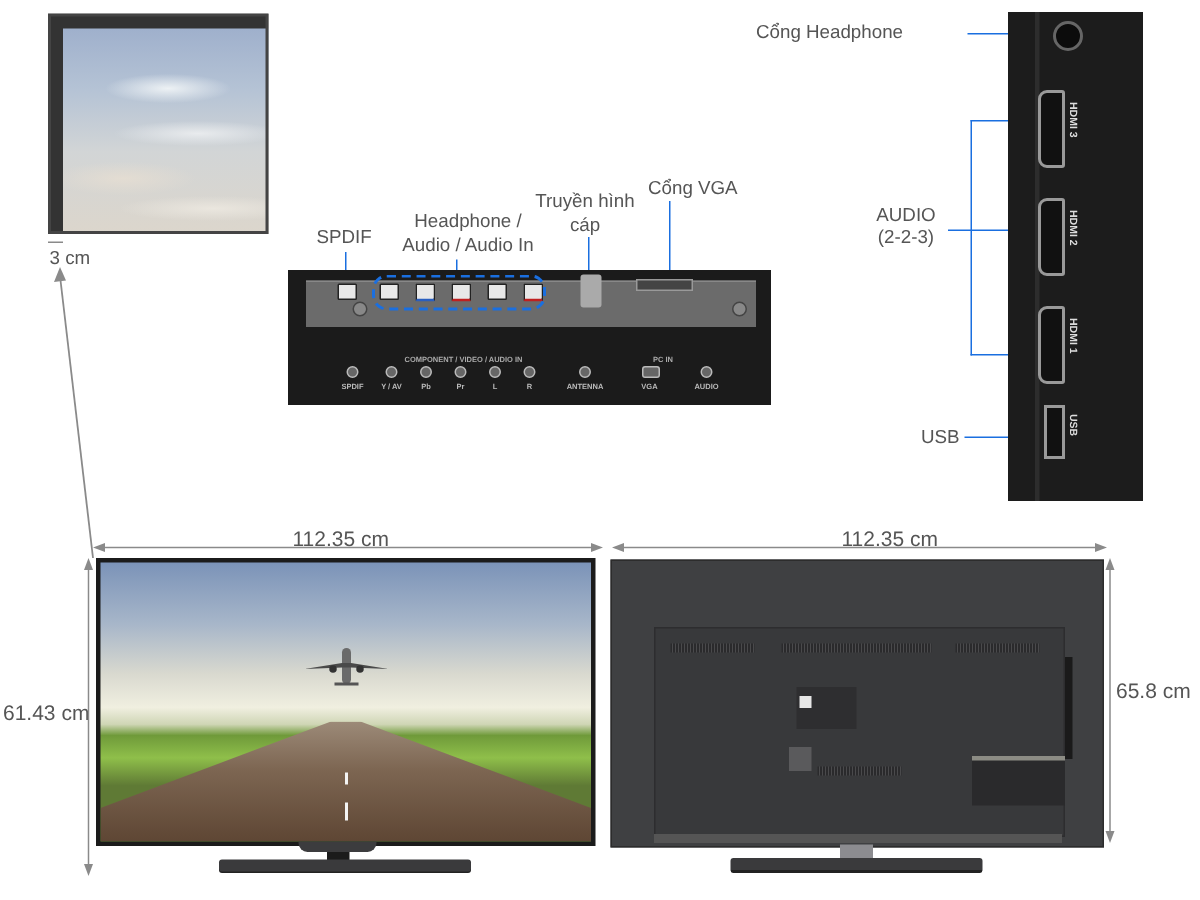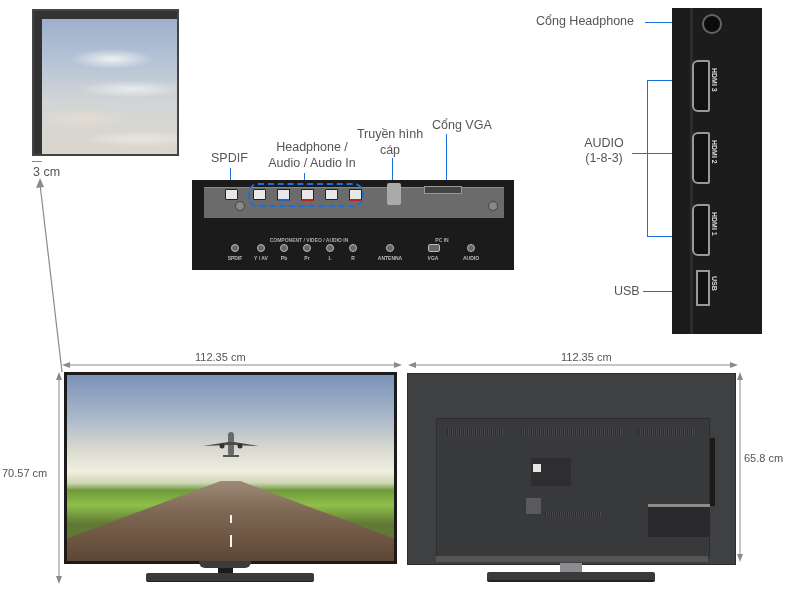--- a/index.html
+++ b/index.html
@@ -1,20 +1,20 @@
 <!DOCTYPE html>
 <html><head>
 <meta charset="utf-8">
 <style>
   html,body{margin:0;padding:0;}
   body{width:800px;height:600px;background:#ffffff;position:relative;overflow:hidden;font-family:"Liberation Sans","DejaVu Sans",sans-serif;color:#555;}
   .abs{position:absolute;}
   .lbl{position:absolute;font-size:12.5px;color:#555;white-space:nowrap;line-height:15px;}
   .lbl.center{text-align:center;}
-  .dim{position:absolute;font-size:11px;color:#555;white-space:nowrap;}
+  .dim{position:absolute;font-size:14px;color:#555;white-space:nowrap;}
   .blue{background:#1a6fe0;position:absolute;}
   .gray-line{background:#8a8a8a;position:absolute;}
 
   
   #corner{left:32px;top:9px;width:147px;height:147px;background:#333;overflow:hidden;}
   #corner .sky{position:absolute;left:10px;top:10px;right:0;bottom:0;
     background:
       radial-gradient(ellipse 60px 14px at 70px 40px, rgba(240,244,246,.95), transparent 70%),
       radial-gradient(ellipse 80px 12px at 90px 70px, rgba(236,238,240,.9), transparent 70%),
       radial-gradient(ellipse 70px 16px at 40px 100px, rgba(230,222,210,.85), transparent 70%),
@@ -123,25 +123,25 @@
   <div class="port-txt" style="left:54px;top:75px;">Y / AV</div>
   <div class="port-txt" style="left:77px;top:75px;">Pb</div>
   <div class="port-txt" style="left:100px;top:75px;">Pr</div>
   <div class="port-txt" style="left:123px;top:75px;">L</div>
   <div class="port-txt" style="left:146px;top:75px;">R</div>
   <div class="port-txt" style="left:183px;top:75px;">ANTENNA</div>
   <div class="port-txt" style="left:226px;top:75px;">VGA</div>
   <div class="port-txt" style="left:264px;top:75px;">AUDIO</div>
 </div>
 
-<div class="lbl" style="left:536px;top:14px;">Cổng Headphone</div>
+<div class="lbl" style="left:504px;top:14px;">Cổng Headphone</div>
 <div class="blue" style="left:645px;top:22px;width:56px;height:1px;"></div>
 
 <div class="lbl center" style="left:578px;top:136px;width:52px;">AUDIO</div>
-<div class="lbl center" style="left:578px;top:151px;width:52px;">(1-8-3)</div>
+<div class="lbl center" style="left:578px;top:151px;width:52px;">(2-2-3)</div>
 <div class="blue" style="left:647px;top:80px;width:1px;height:157px;"></div>
 <div class="blue" style="left:647px;top:80px;width:50px;height:1px;"></div>
 <div class="blue" style="left:632px;top:153px;width:65px;height:1px;"></div>
 <div class="blue" style="left:647px;top:236px;width:50px;height:1px;"></div>
 
 <div class="lbl" style="left:614px;top:284px;">USB</div>
 <div class="blue" style="left:643px;top:291px;width:56px;height:1px;"></div>
 
 <div id="side" class="abs">
   <div class="ridge"></div>
@@ -155,21 +155,21 @@
   <div class="usb"></div>
   <div class="hdmi-lbl" style="top:268px;left:46px;">USB</div>
 </div>
 
 <div class="dim" style="left:195px;top:351px;">112.35 cm</div>
 <svg class="abs" style="left:62px;top:360px;" width="340" height="10">
   <line x1="6" y1="5" x2="334" y2="5" stroke="#8a8a8a" stroke-width="1"></line>
   <polygon points="0,5 8,2 8,8" fill="#8a8a8a"></polygon>
   <polygon points="340,5 332,2 332,8" fill="#8a8a8a"></polygon>
 </svg>
-<div class="dim" style="left:2px;top:467px;">70.57 cm</div>
+<div class="dim" style="left:2px;top:467px;">61.43 cm</div>
 <svg class="abs" style="left:54px;top:372px;" width="10" height="212">
   <line x1="5" y1="6" x2="5" y2="206" stroke="#8a8a8a" stroke-width="1"></line>
   <polygon points="5,0 2,8 8,8" fill="#8a8a8a"></polygon>
   <polygon points="5,212 2,204 8,204" fill="#8a8a8a"></polygon>
 </svg>
 
 <div id="front" class="abs">
   <div class="screen">
     <div class="runway"></div>
     <div class="stripe" style="top:140px;height:8px;"></div>

